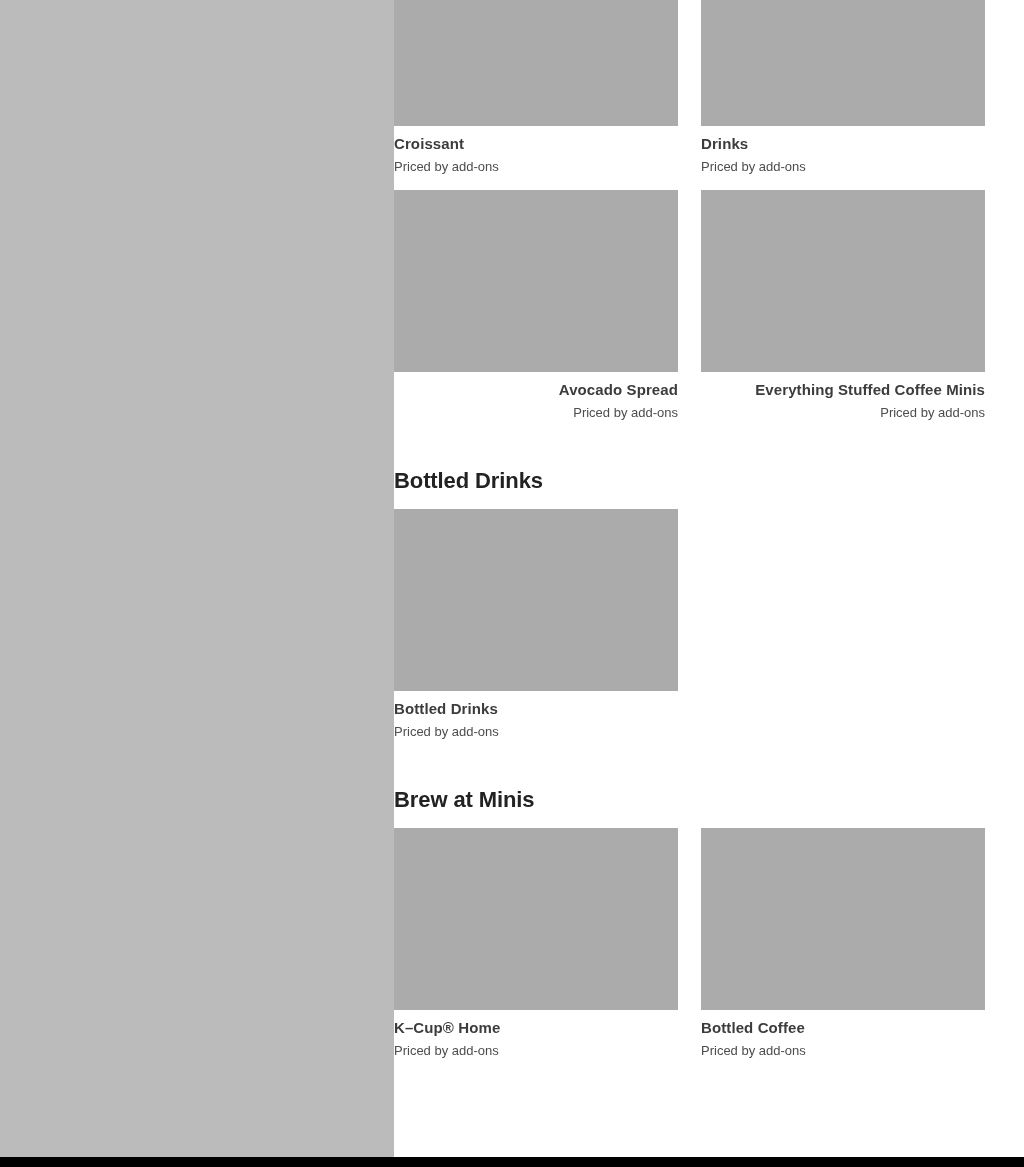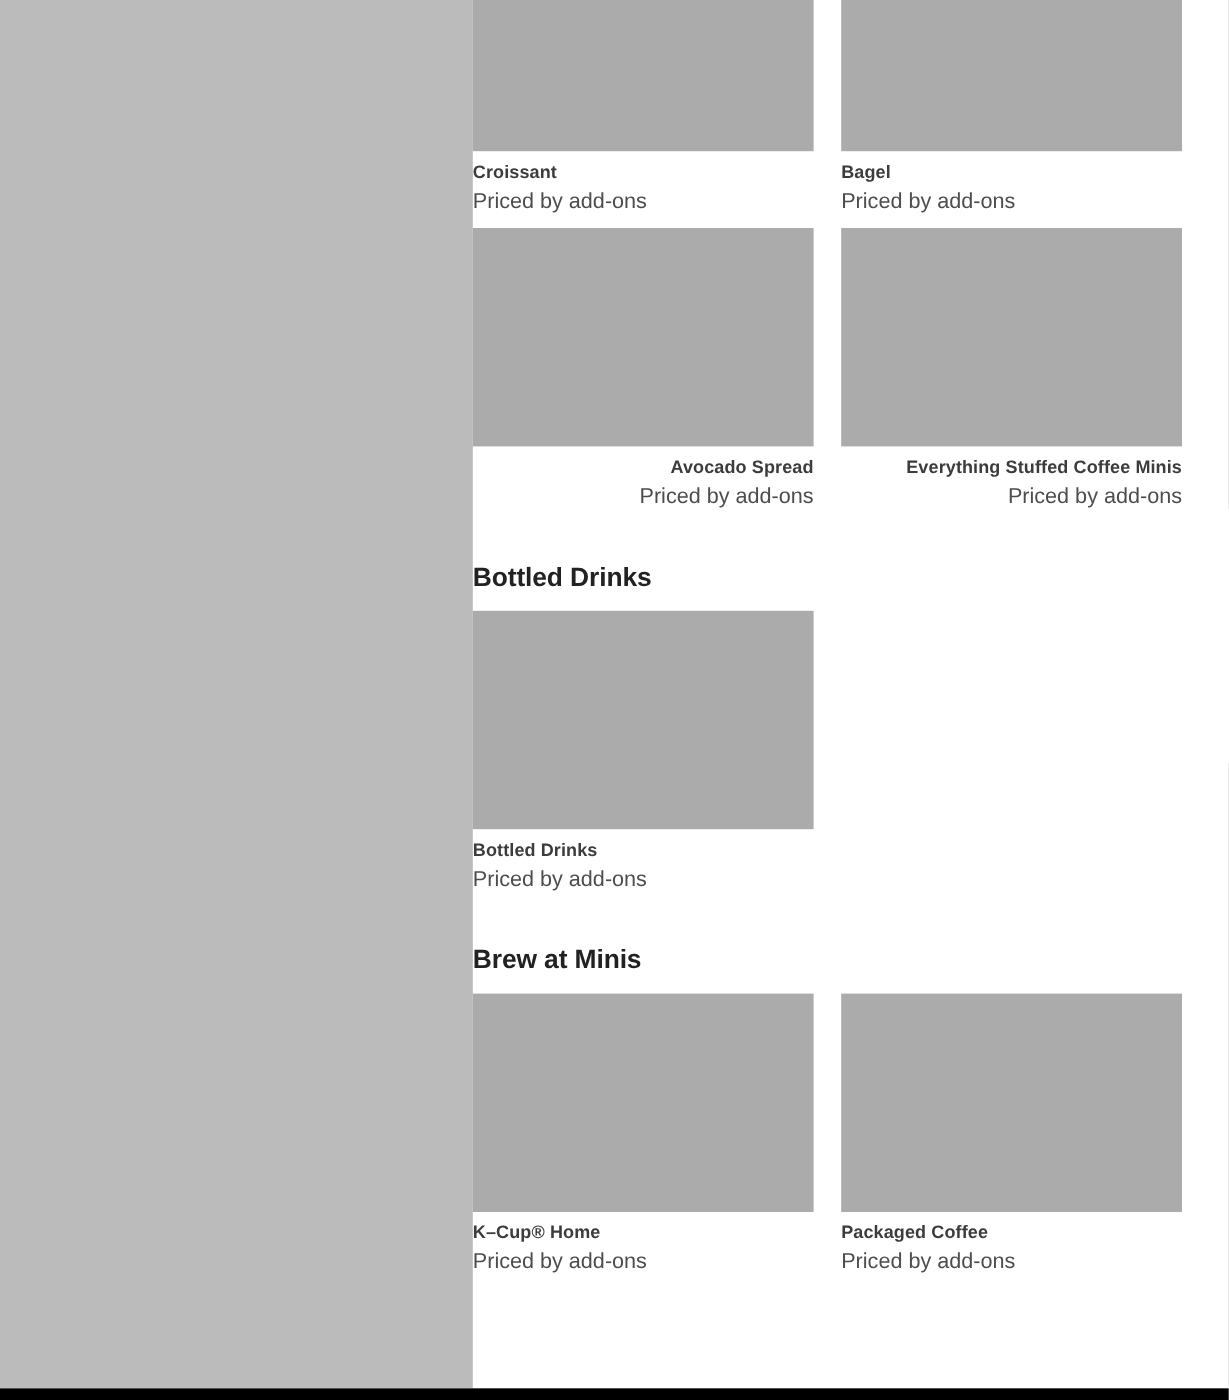--- a/index.html
+++ b/index.html
@@ -76,21 +76,21 @@
     font-size: 15px;
     line-height: 20px;
     font-weight: 700;
     color: #3c3c3c;
     letter-spacing: 0.1px;
     margin-top: 8px;
     white-space: nowrap;
   }
 
   .card-sub {
-    font-size: 18px;
+    font-size: 13px;
     line-height: 18px;
     font-weight: 400;
     color: #4d4d4d;
     margin-top: 4px;
     white-space: nowrap;
   }
 
   
   .section-heading {
     font-size: 22px;
@@ -125,21 +125,21 @@
     <div class="card-grid row-clipped">
 
       <div class="card">
         <div class="card-thumb"></div>
         <div class="card-title">Croissant</div>
         <div class="card-sub">Priced by add-ons</div>
       </div>
 
       <div class="card">
         <div class="card-thumb"></div>
-        <div class="card-title">Bagel</div>
+        <div class="card-title">Drinks</div>
         <div class="card-sub">Priced by add-ons</div>
       </div>
 
     </div>
 
     <div class="card-grid" style="margin-top:14px;text-align:right;">
 
       <div class="card">
         <div class="card-thumb"></div>
         <div class="card-title">Avocado Spread</div>
@@ -171,21 +171,21 @@
     <div class="card-grid sec-gap-below">
 
       <div class="card">
         <div class="card-thumb"></div>
         <div class="card-title">K–Cup® Home</div>
         <div class="card-sub">Priced by add-ons</div>
       </div>
 
       <div class="card">
         <div class="card-thumb"></div>
-        <div class="card-title">Packaged Coffee</div>
+        <div class="card-title">Bottled Coffee</div>
         <div class="card-sub">Priced by add-ons</div>
       </div>
 
     </div>
 
   </div>
 </div>
 
 <div class="bottom-bar"></div>
 

